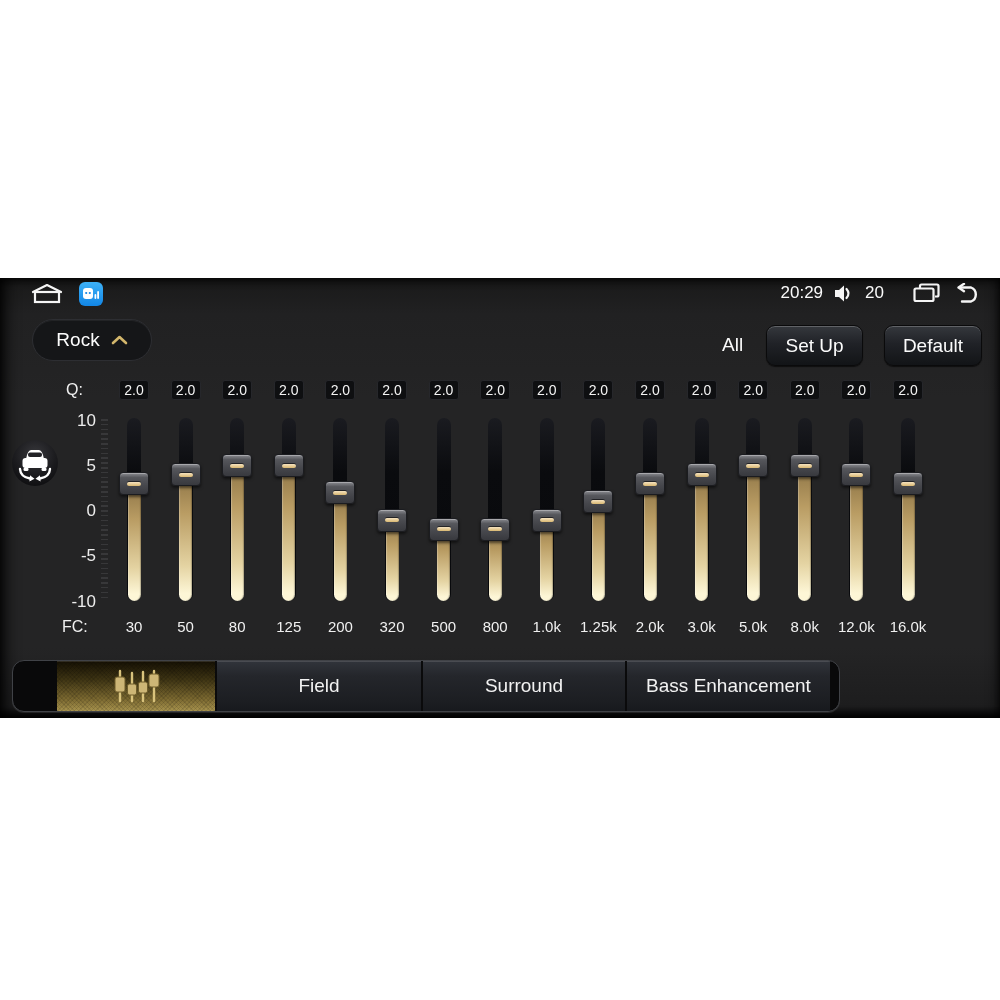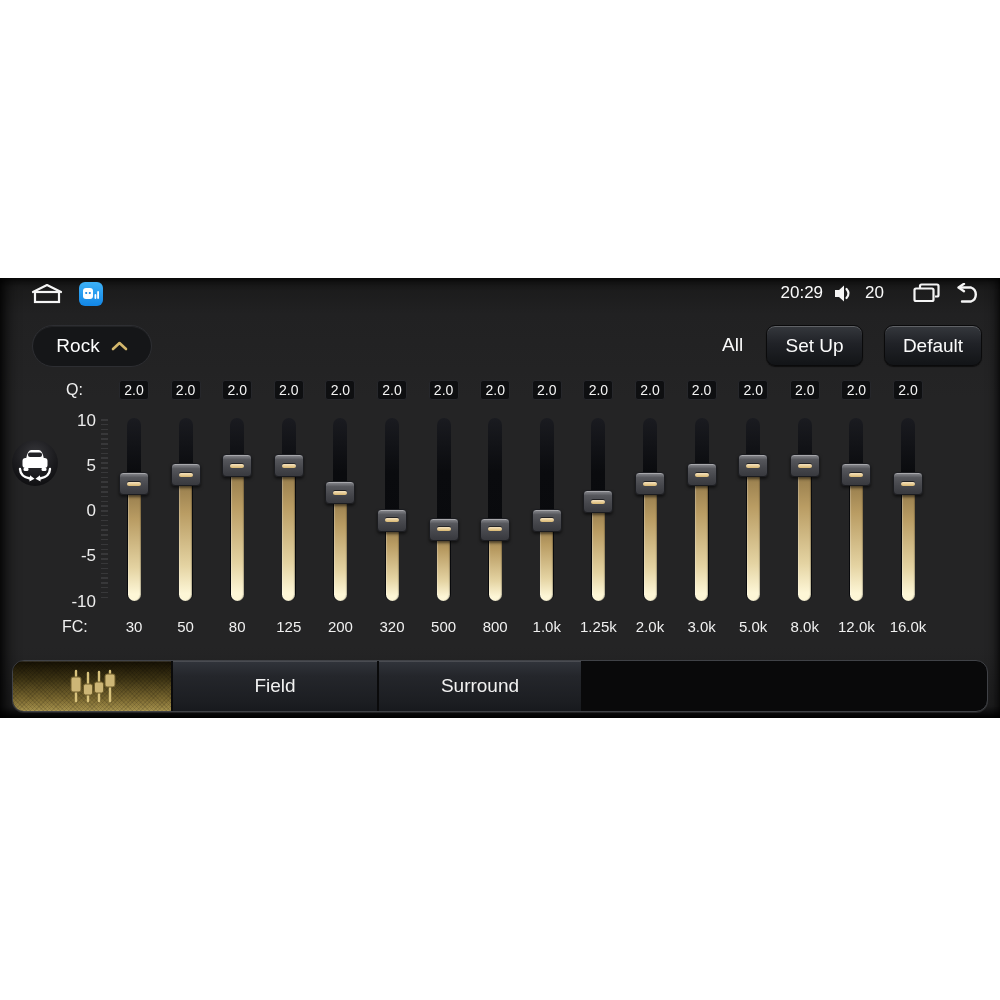--- a/index.html
+++ b/index.html
@@ -21,21 +21,21 @@
   .sb-right{display:flex;align-items:center;gap:11px;margin-left:auto;margin-right:18px;}
   .sb-text{font-size:17px;color:#fafafa;}
   .assistant-icon{
     width:24px;height:24px;border-radius:6px;
     background:linear-gradient(180deg,#3db1f7,#1286e6);
     display:flex;align-items:center;justify-content:center;
   }
   .recents-gap{width:6px;}
   
   .preset-pill{
-    position:absolute;left:32px;top:47px;width:118px;height:40px;border-radius:21px;
+    position:absolute;left:32px;top:41px;width:118px;height:40px;border-radius:21px;
     background:#151618;border:1px solid #2d2e32;
     display:flex;align-items:center;justify-content:center;gap:11px;
     box-shadow:inset 0 1px 0 rgba(255,255,255,.06);
   }
   .preset-pill span{font-size:19px;color:#fdfdfd;}
   .all-label{position:absolute;left:722px;top:56px;font-size:19px;color:#fafafa;}
   .btn{
     position:absolute;top:47px;height:41px;border-radius:9px;
     background:linear-gradient(180deg,#35383d,#202227 45%,#16181b 85%,#121417);
     border:1px solid #0a0a0b;
@@ -79,24 +79,25 @@
   }
   .thumb-dash{
     width:14px;height:3.5px;border-radius:2px;
     background:linear-gradient(180deg,#f6e3c0,#d8b771);
     box-shadow:0 -1px 0 rgba(0,0,0,.55);
   }
   .freq-lab{position:absolute;left:-10px;top:340px;width:72px;text-align:center;font-size:15px;color:#f0f0f0;}
   .car-btn{position:absolute;left:11px;top:161px;width:48px;height:48px;border-radius:50%;}
   
   .tabbar{
-    position:absolute;left:12px;top:382px;width:976px;height:52px;border-radius:12px;
+    position:absolute;left:12px;top:382px;width:828px;height:52px;border-radius:12px;
     background:#09090a;border:1px solid #404247;box-sizing:border-box;
     display:flex;overflow:hidden;
     box-shadow:0 1px 0 rgba(255,255,255,.1);
+    padding-left:44px;
   }
   .tab{
     height:100%;display:flex;align-items:center;justify-content:center;
     background:linear-gradient(180deg,#31343b,#24262b 30%,#1c1e22 80%,#17191d);
     box-shadow:inset 0 1px 0 rgba(255,255,255,.12);
     color:#f2f2f2;font-size:19px;box-sizing:border-box;
   }
   .tab + .tab{border-left:2px solid #0a0a0b;}
   .tab.active{
     background:
@@ -385,15 +386,18 @@
       <rect x="44" y="6" width="10" height="13" rx="2"></rect>
     </g>
   </svg>
       </div>
       <div class="tab" style="width: 206px;">
         <span>Field</span>
       </div>
       <div class="tab" style="width: 204px;">
         <span>Surround</span>
       </div>
+      <div class="tab" style="width: 205px;">
+        <span>Bass Enhancement</span>
+      </div>
     </div>
 
 </div>
 
 </body></html>

